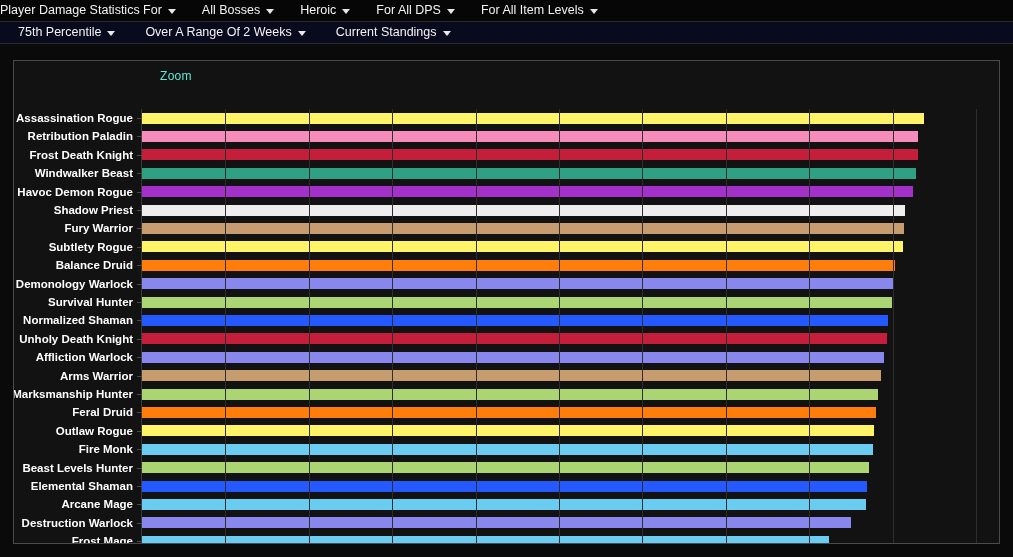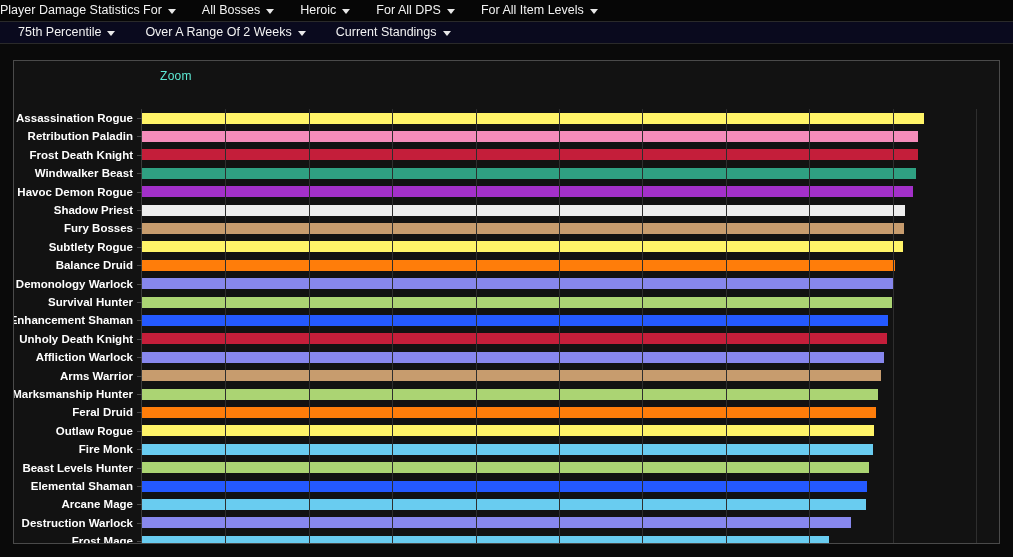--- a/index.html
+++ b/index.html
@@ -188,21 +188,21 @@
           <div class="ylabel">Havoc Demon Rogue</div>
           <div class="bar" style="width: 771.45px; background: rgb(163, 48, 201);"></div>
         </div>
         <div style="position: absolute; left: -5px; top: 82.6px; width: 5px; height: 1px; background: rgb(74, 74, 74);"></div>
         <div class="row" style="top: 92px;">
           <div class="ylabel">Shadow Priest</div>
           <div class="bar" style="width: 763.11px; background: rgb(238, 238, 238);"></div>
         </div>
         <div style="position: absolute; left: -5px; top: 101px; width: 5px; height: 1px; background: rgb(74, 74, 74);"></div>
         <div class="row" style="top: 110.4px;">
-          <div class="ylabel">Fury Bosses</div>
+          <div class="ylabel">Fury Warrior</div>
           <div class="bar" style="width: 762.276px; background: rgb(199, 156, 110);"></div>
         </div>
         <div style="position: absolute; left: -5px; top: 119.4px; width: 5px; height: 1px; background: rgb(74, 74, 74);"></div>
         <div class="row" style="top: 128.8px;">
           <div class="ylabel">Subtlety Rogue</div>
           <div class="bar" style="width: 761.442px; background: rgb(255, 244, 104);"></div>
         </div>
         <div style="position: absolute; left: -5px; top: 137.8px; width: 5px; height: 1px; background: rgb(74, 74, 74);"></div>
         <div class="row" style="top: 147.2px;">
           <div class="ylabel">Balance Druid</div>
@@ -213,21 +213,21 @@
           <div class="ylabel">Demonology Warlock</div>
           <div class="bar" style="width: 752.268px; background: rgb(135, 135, 237);"></div>
         </div>
         <div style="position: absolute; left: -5px; top: 174.6px; width: 5px; height: 1px; background: rgb(74, 74, 74);"></div>
         <div class="row" style="top: 184px;">
           <div class="ylabel">Survival Hunter</div>
           <div class="bar" style="width: 749.766px; background: rgb(171, 212, 115);"></div>
         </div>
         <div style="position: absolute; left: -5px; top: 193px; width: 5px; height: 1px; background: rgb(74, 74, 74);"></div>
         <div class="row" style="top: 202.4px;">
-          <div class="ylabel">Enhancement Shaman</div>
+          <div class="ylabel">Normalized Shaman</div>
           <div class="bar" style="width: 746.43px; background: rgb(36, 89, 255);"></div>
         </div>
         <div style="position: absolute; left: -5px; top: 211.4px; width: 5px; height: 1px; background: rgb(74, 74, 74);"></div>
         <div class="row" style="top: 220.8px;">
           <div class="ylabel">Unholy Death Knight</div>
           <div class="bar" style="width: 744.762px; background: rgb(196, 30, 58);"></div>
         </div>
         <div style="position: absolute; left: -5px; top: 229.8px; width: 5px; height: 1px; background: rgb(74, 74, 74);"></div>
         <div class="row" style="top: 239.2px;">
           <div class="ylabel">Affliction Warlock</div>

